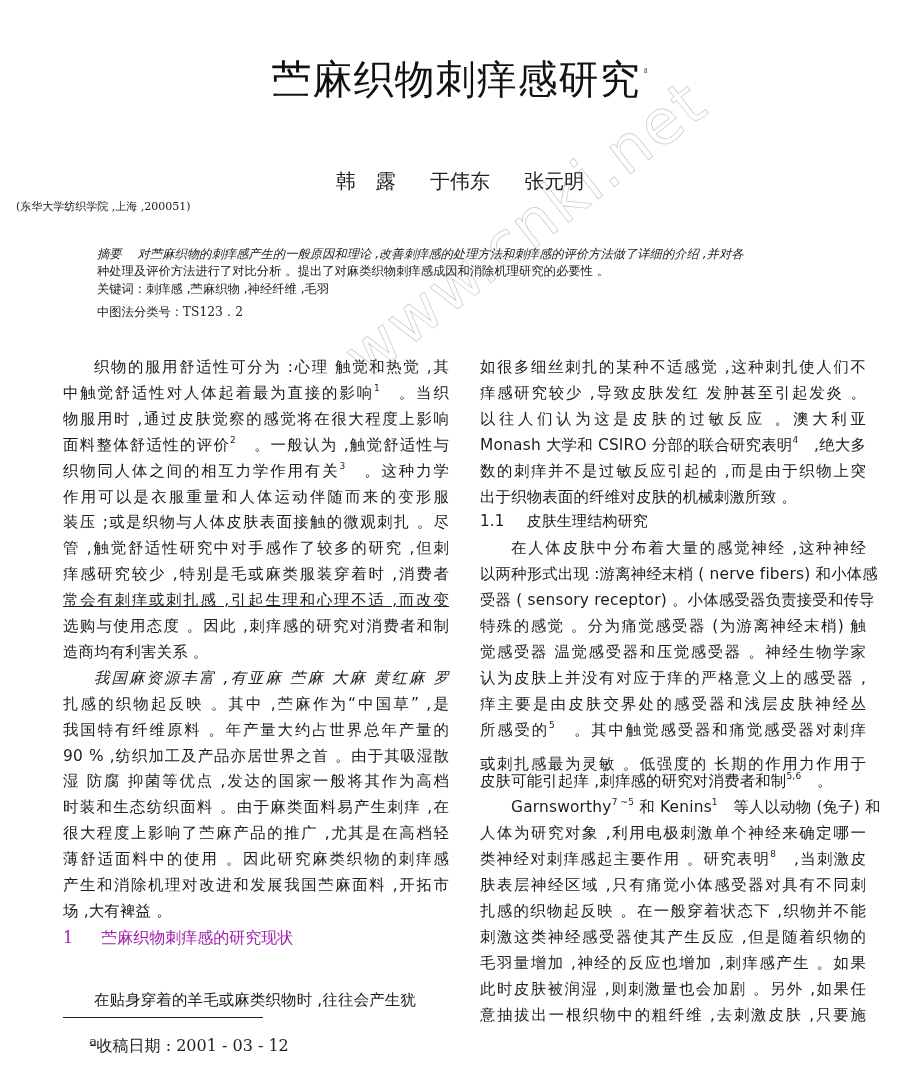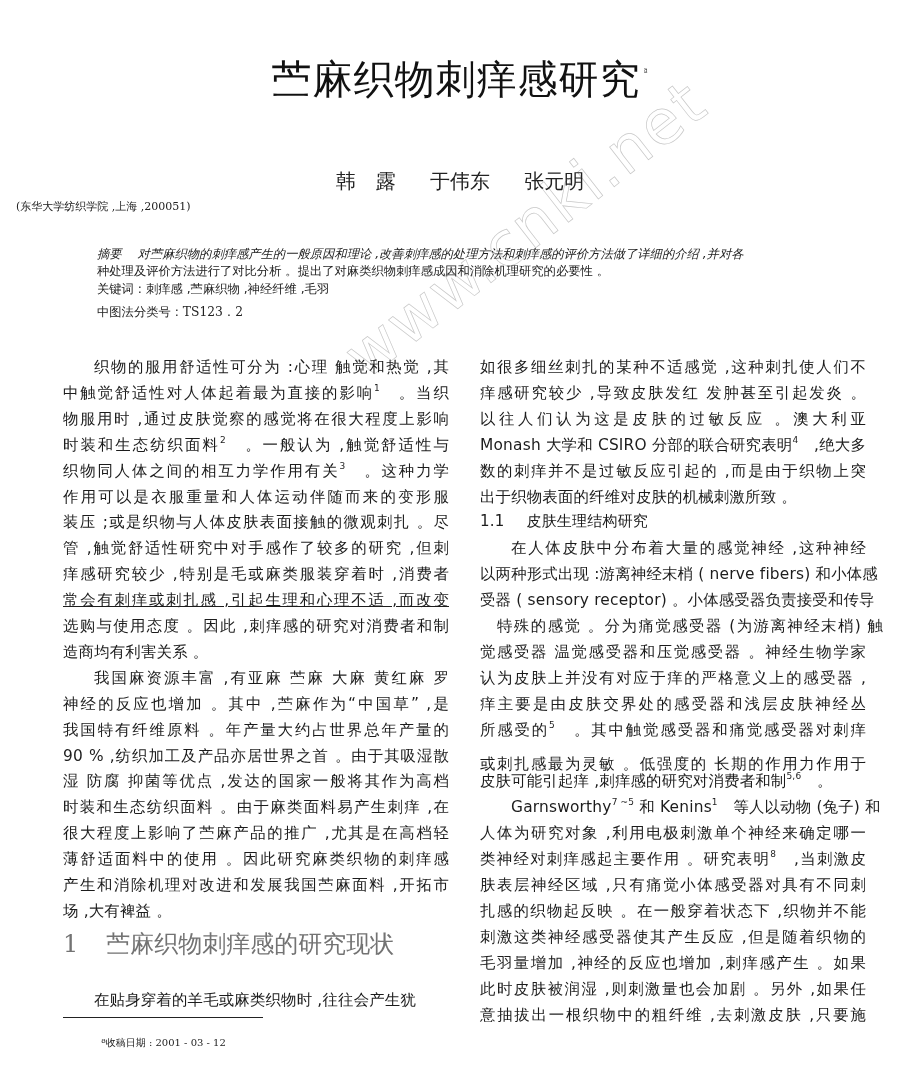--- a/index.html
+++ b/index.html
@@ -12,26 +12,26 @@
   .authors span { margin:0 14px; letter-spacing:0px; }
   .affil { left:16px; width:760px; top:199px; text-align:left; font-size:11px; color:#222; }
   .abs-text { font-size:12.3px; color:#222; font-family:"DejaVu Sans", sans-serif; }
   .col { font-size:15.4px; color:#1c1c1c; font-family:"DejaVu Sans", sans-serif; letter-spacing:0.2px; }
   .line { position:absolute; white-space:nowrap; }
   .left .line { left:63px; width:386px; }
   .right .line { left:480px; width:386px; }
   .jst { text-align:justify; text-align-last:justify; }
   .ind { padding-left:31px; box-sizing:border-box; }
   sup { font-size:9px; vertical-align:7px; line-height:0; }
-  .h1 { left:63px; top:928px; font-size:24px; font-family:"DejaVu Sans", sans-serif; color:#737373; font-weight:300; }
+  .h1 { left:63px; top:928px; font-size:16px; font-family:"DejaVu Sans", sans-serif; color:#a21caf; font-weight:300; }
   .h1 .num { font-family:"DejaVu Serif", serif; margin-right:28px; }
   .h2 { font-size:15px; }
   .h2 .num { margin-right:22px; }
   .rule { position:absolute; left:63px; top:1017px; width:200px; height:1px; background:#222; }
-  .foot { left:101px; top:1036px; font-size:10px; color:#222; }
+  .foot { left:89px; top:1036px; font-size:16px; color:#222; }
   .wm { position:absolute; left:270px; top:100px; transform:rotate(-38deg); transform-origin:left top;
         font-size:62px; font-family:"DejaVu Sans", sans-serif; color:transparent;
         -webkit-text-stroke:0.7px #c8c8c8; letter-spacing:2px; pointer-events:none; }
 </style>
 </head>
 <body>
 
 <div class="wm" style="left:330px; top:335px;">www.cnki.net</div>
 
 <div class="abs title"><span>苎麻织物刺痒感研究</span><span class="mark">ª</span></div>
@@ -51,52 +51,52 @@
   <span>关键词 :</span> <span>刺痒感 ,苎麻织物 ,神经纤维 ,毛羽</span>
 </div>
 <div class="abs abs-text" style="left:97px; top:304px;">
   <span>中图法分类号 :</span> <span style="font-family:'DejaVu Serif',serif;">TS123．2</span>
 </div>
 
 <div class="col left" id="left-col">
     <div class="line jst ind" style="top: 357px;"><span>织物的服用舒适性可分为 :心理 触觉和热觉 ,其</span></div>
     <div class="line jst" style="top: 382.9px;"><span>中触觉舒适性对人体起着最为直接的影响</span><sup>1</sup><span>　。当织</span></div>
     <div class="line jst" style="top: 408.8px;"><span>物服用时 ,通过皮肤觉察的感觉将在很大程度上影响</span></div>
-    <div class="line jst" style="top: 434.7px;"><span>时装和生态纺织面料</span><sup>2</sup><span>　。一般认为 ,触觉舒适性与</span></div>
+    <div class="line jst" style="top: 434.7px;"><span>面料整体舒适性的评价</span><sup>2</sup><span>　。一般认为 ,触觉舒适性与</span></div>
     <div class="line jst" style="top: 460.6px;"><span>织物同人体之间的相互力学作用有关</span><sup>3</sup><span>　。这种力学</span></div>
     <div class="line jst" style="top: 486.5px;"><span>作用可以是衣服重量和人体运动伴随而来的变形服</span></div>
     <div class="line jst" style="top: 512.4px;"><span>装压 ;或是织物与人体皮肤表面接触的微观刺扎 。尽</span></div>
     <div class="line jst" style="top: 538.3px;"><span>管 ,触觉舒适性研究中对手感作了较多的研究 ,但刺</span></div>
     <div class="line jst" style="top: 564.2px;"><span>痒感研究较少 ,特别是毛或麻类服装穿着时 ,消费者</span></div>
     <div class="line jst" style="top: 590.1px; text-decoration: underline;"><span>常会有刺痒或刺扎感 ,引起生理和心理不适 ,而改变</span></div>
     <div class="line jst" style="top: 616px;"><span>选购与使用态度 。因此 ,刺痒感的研究对消费者和制</span></div>
     <div class="line" style="top: 641.9px;"><span>造商均有利害关系 。</span></div>
-    <div class="line jst ind" style="top: 667.8px;"><span>我国麻资源丰富 ,有亚麻 苎麻 大麻 黄红麻 罗</span></div>
-    <div class="line jst" style="top: 693.7px;"><span>神经的反应也增加 。其中 ,苎麻作为“中国草” ,是</span></div>
+    <div class="line jst ind" style="top: 667.8px; font-style: italic;"><span>我国麻资源丰富 ,有亚麻 苎麻 大麻 黄红麻 罗</span></div>
+    <div class="line jst" style="top: 693.7px;"><span>扎感的织物起反映 。其中 ,苎麻作为“中国草” ,是</span></div>
     <div class="line jst" style="top: 719.6px;"><span>我国特有纤维原料 。年产量大约占世界总年产量的</span></div>
     <div class="line jst" style="top: 745.5px;"><span>90 % ,纺织加工及产品亦居世界之首 。由于其吸湿散</span></div>
     <div class="line jst" style="top: 771.4px;"><span>湿 防腐 抑菌等优点 ,发达的国家一般将其作为高档</span></div>
     <div class="line jst" style="top: 797.3px;"><span>时装和生态纺织面料 。由于麻类面料易产生刺痒 ,在</span></div>
     <div class="line jst" style="top: 823.2px;"><span>很大程度上影响了苎麻产品的推广 ,尤其是在高档轻</span></div>
     <div class="line jst" style="top: 849.1px;"><span>薄舒适面料中的使用 。因此研究麻类织物的刺痒感</span></div>
     <div class="line jst" style="top: 875px;"><span>产生和消除机理对改进和发展我国苎麻面料 ,开拓市</span></div>
     <div class="line" style="top: 900.9px;"><span>场 ,大有裨益 。</span></div>
   </div>
 <div class="col right" id="right-col">
     <div class="line jst" style="top: 357px;"><span>如很多细丝刺扎的某种不适感觉 ,这种刺扎使人们不</span></div>
     <div class="line jst" style="top: 382.9px;"><span>痒感研究较少 ,导致皮肤发红 发肿甚至引起发炎 。</span></div>
     <div class="line jst" style="top: 408.8px;"><span>以往人们认为这是皮肤的过敏反应 。澳大利亚</span></div>
     <div class="line jst" style="top: 434.7px;"><span>Monash 大学和 CSIRO 分部的联合研究表明</span><sup>4</sup><span>　,绝大多</span></div>
     <div class="line jst" style="top: 460.6px;"><span>数的刺痒并不是过敏反应引起的 ,而是由于织物上突</span></div>
     <div class="line" style="top: 486.5px;"><span>出于织物表面的纤维对皮肤的机械刺激所致 。</span></div>
     <div class="line h2" style="top: 512.4px;"><span class="num">1.1</span><span>皮肤生理结构研究</span></div>
     <div class="line jst ind" style="top: 538.3px;"><span>在人体皮肤中分布着大量的感觉神经 ,这种神经</span></div>
     <div class="line jst" style="top: 564.2px;"><span>以两种形式出现 :游离神经末梢 ( nerve fibers) 和小体感</span></div>
     <div class="line jst" style="top: 590.1px;"><span>受器 ( sensory receptor) 。小体感受器负责接受和传导</span></div>
-    <div class="line jst" style="top: 616px; margin-left: 17px;"><span>特殊的感觉 。分为痛觉感受器 (为游离神经末梢) 触</span></div>
+    <div class="line jst" style="top: 616px;"><span>特殊的感觉 。分为痛觉感受器 (为游离神经末梢) 触</span></div>
     <div class="line jst" style="top: 641.9px;"><span>觉感受器 温觉感受器和压觉感受器 。神经生物学家</span></div>
     <div class="line jst" style="top: 667.8px;"><span>认为皮肤上并没有对应于痒的严格意义上的感受器 ,</span></div>
     <div class="line jst" style="top: 693.7px;"><span>痒主要是由皮肤交界处的感受器和浅层皮肤神经丛</span></div>
     <div class="line jst" style="top: 719.6px;"><span>所感受的</span><sup>5</sup><span>　。其中触觉感受器和痛觉感受器对刺痒</span></div>
     <div class="line jst" style="top: 754px;"><span>或刺扎感最为灵敏 。低强度的 长期的作用力作用于</span></div>
     <div class="line" style="top: 771.4px;"><span>皮肤可能引起痒 ,刺痒感的研究对消费者和制</span><sup>5,6</sup><span>　。</span></div>
     <div class="line jst ind" style="top: 797.3px;"><span>Garnsworthy</span><sup>7 ~5</sup><span> 和 Kenins</span><sup>1</sup><span>　等人以动物 (兔子) 和</span></div>
     <div class="line jst" style="top: 823.2px;"><span>人体为研究对象 ,利用电极刺激单个神经来确定哪一</span></div>
     <div class="line jst" style="top: 849.1px;"><span>类神经对刺痒感起主要作用 。研究表明</span><sup>8</sup><span>　,当刺激皮</span></div>
     <div class="line jst" style="top: 875px;"><span>肤表层神经区域 ,只有痛觉小体感受器对具有不同刺</span></div>

